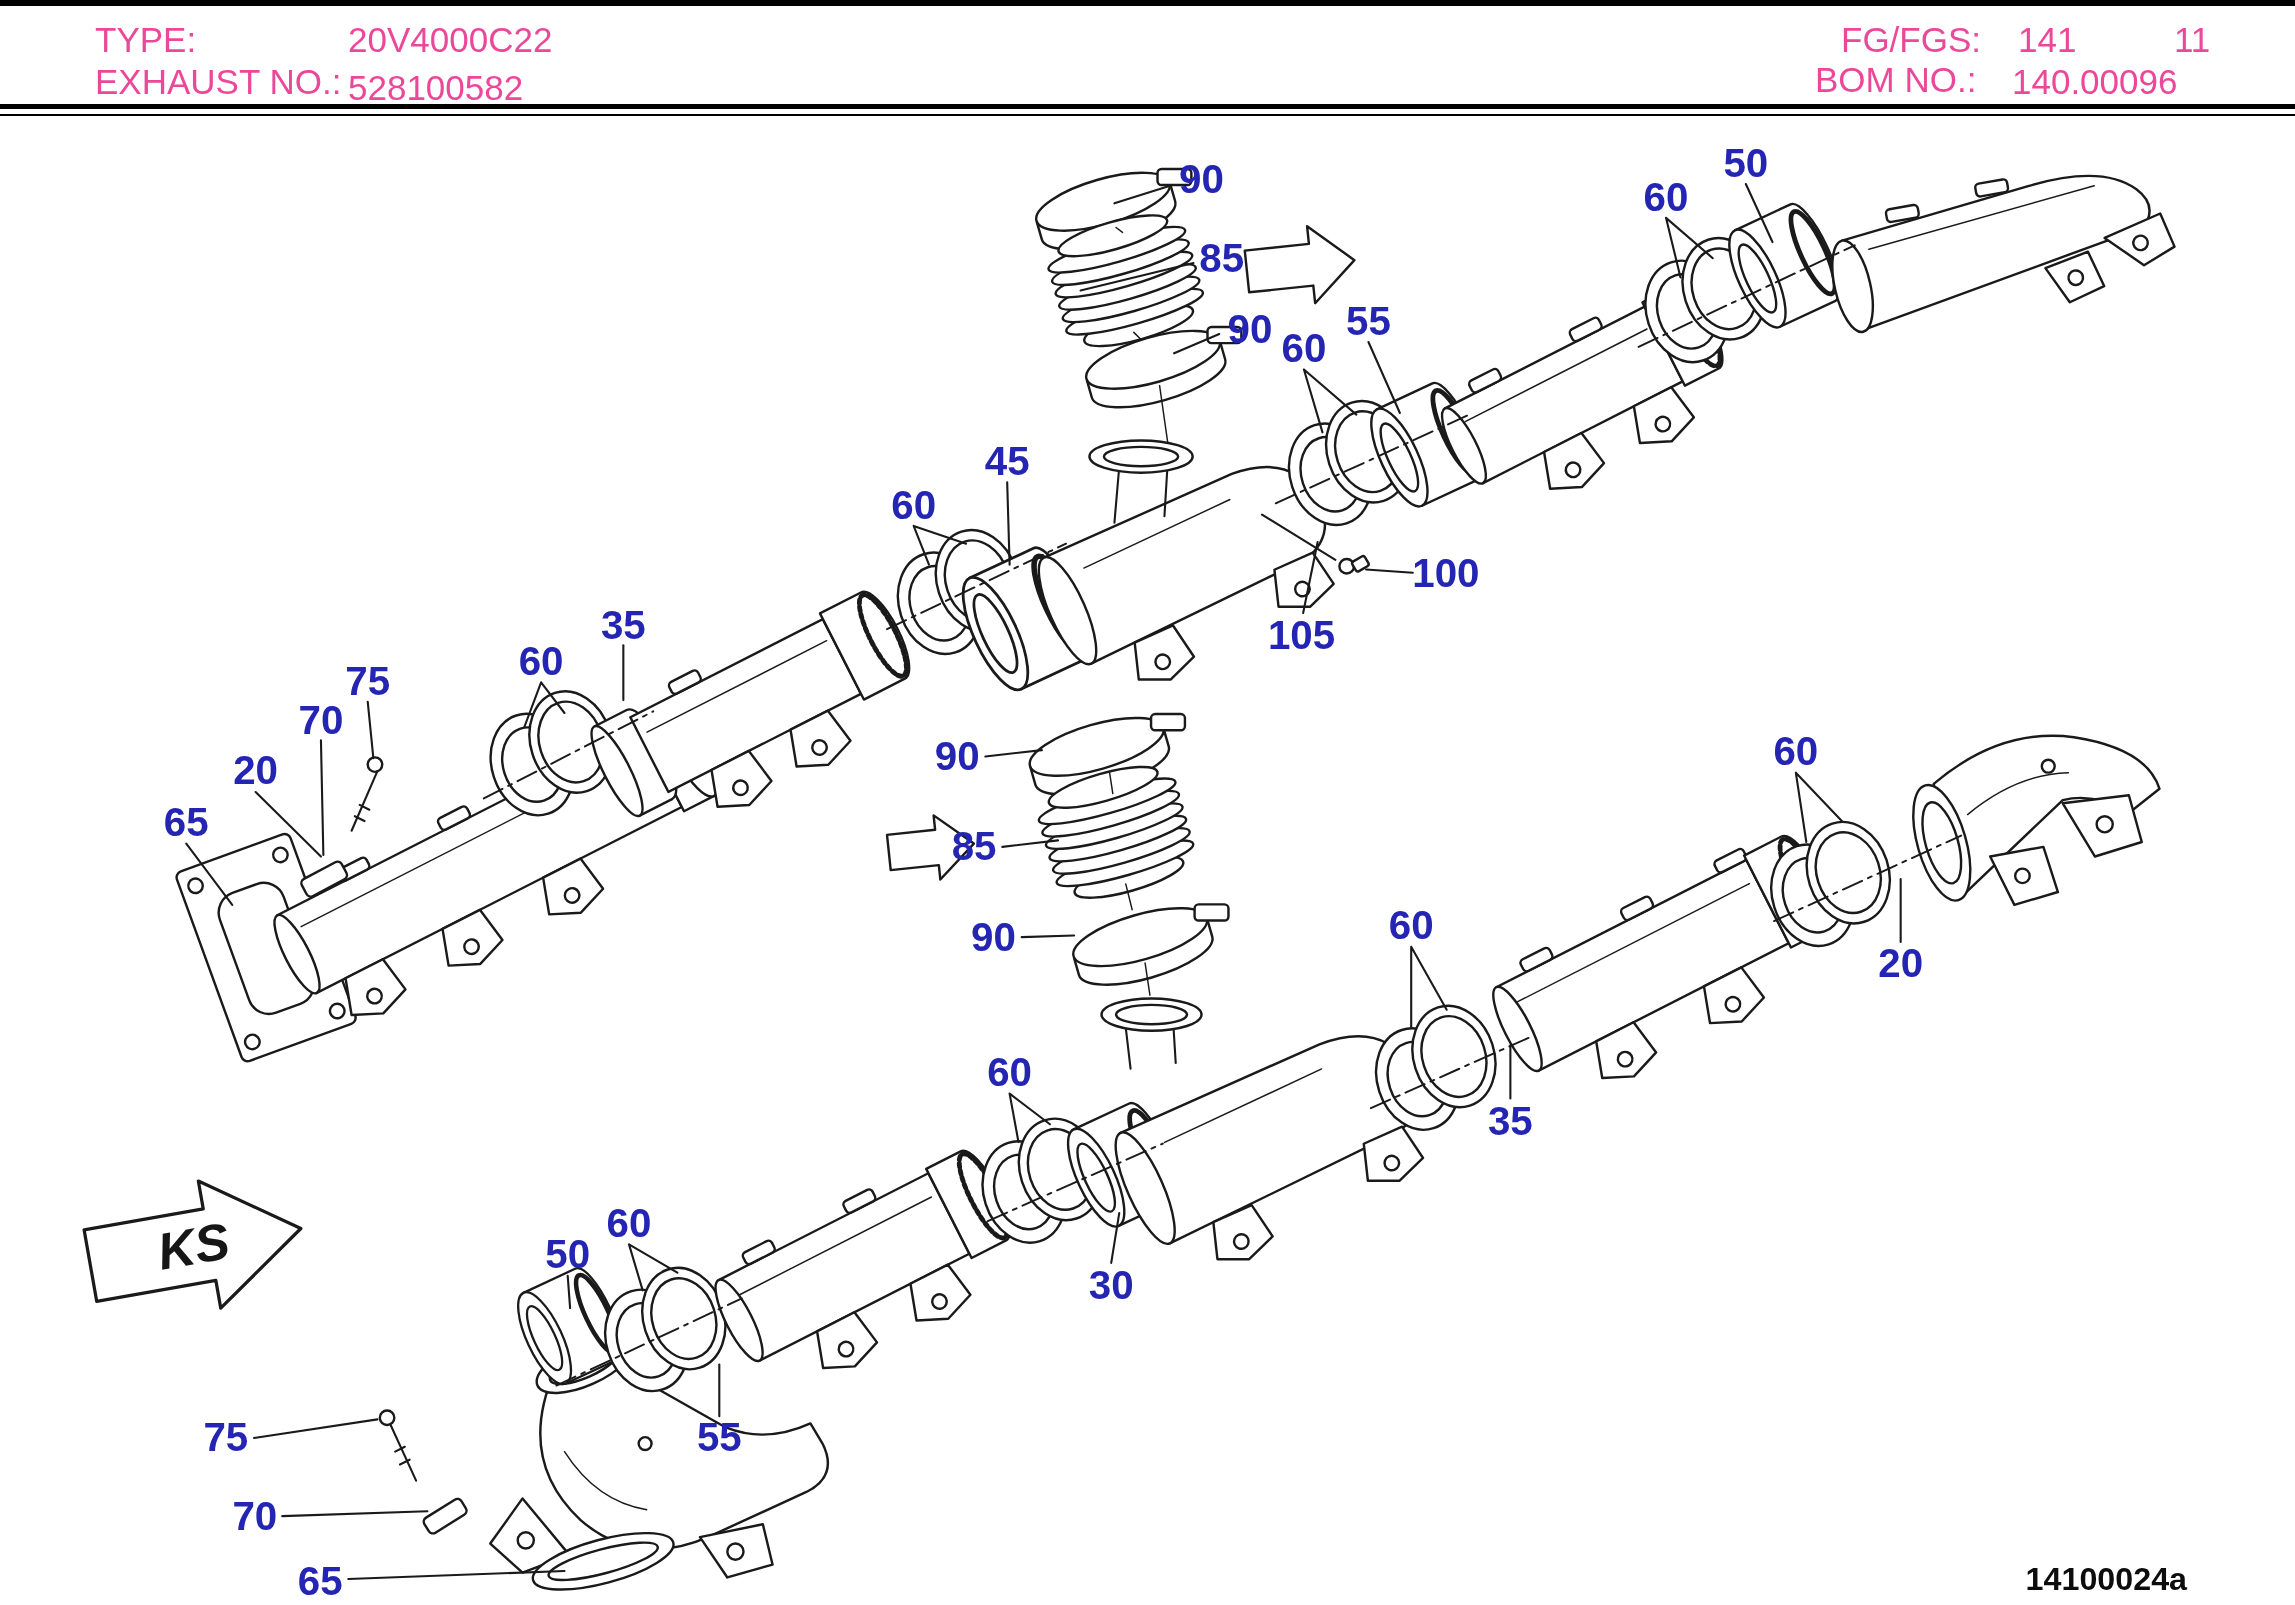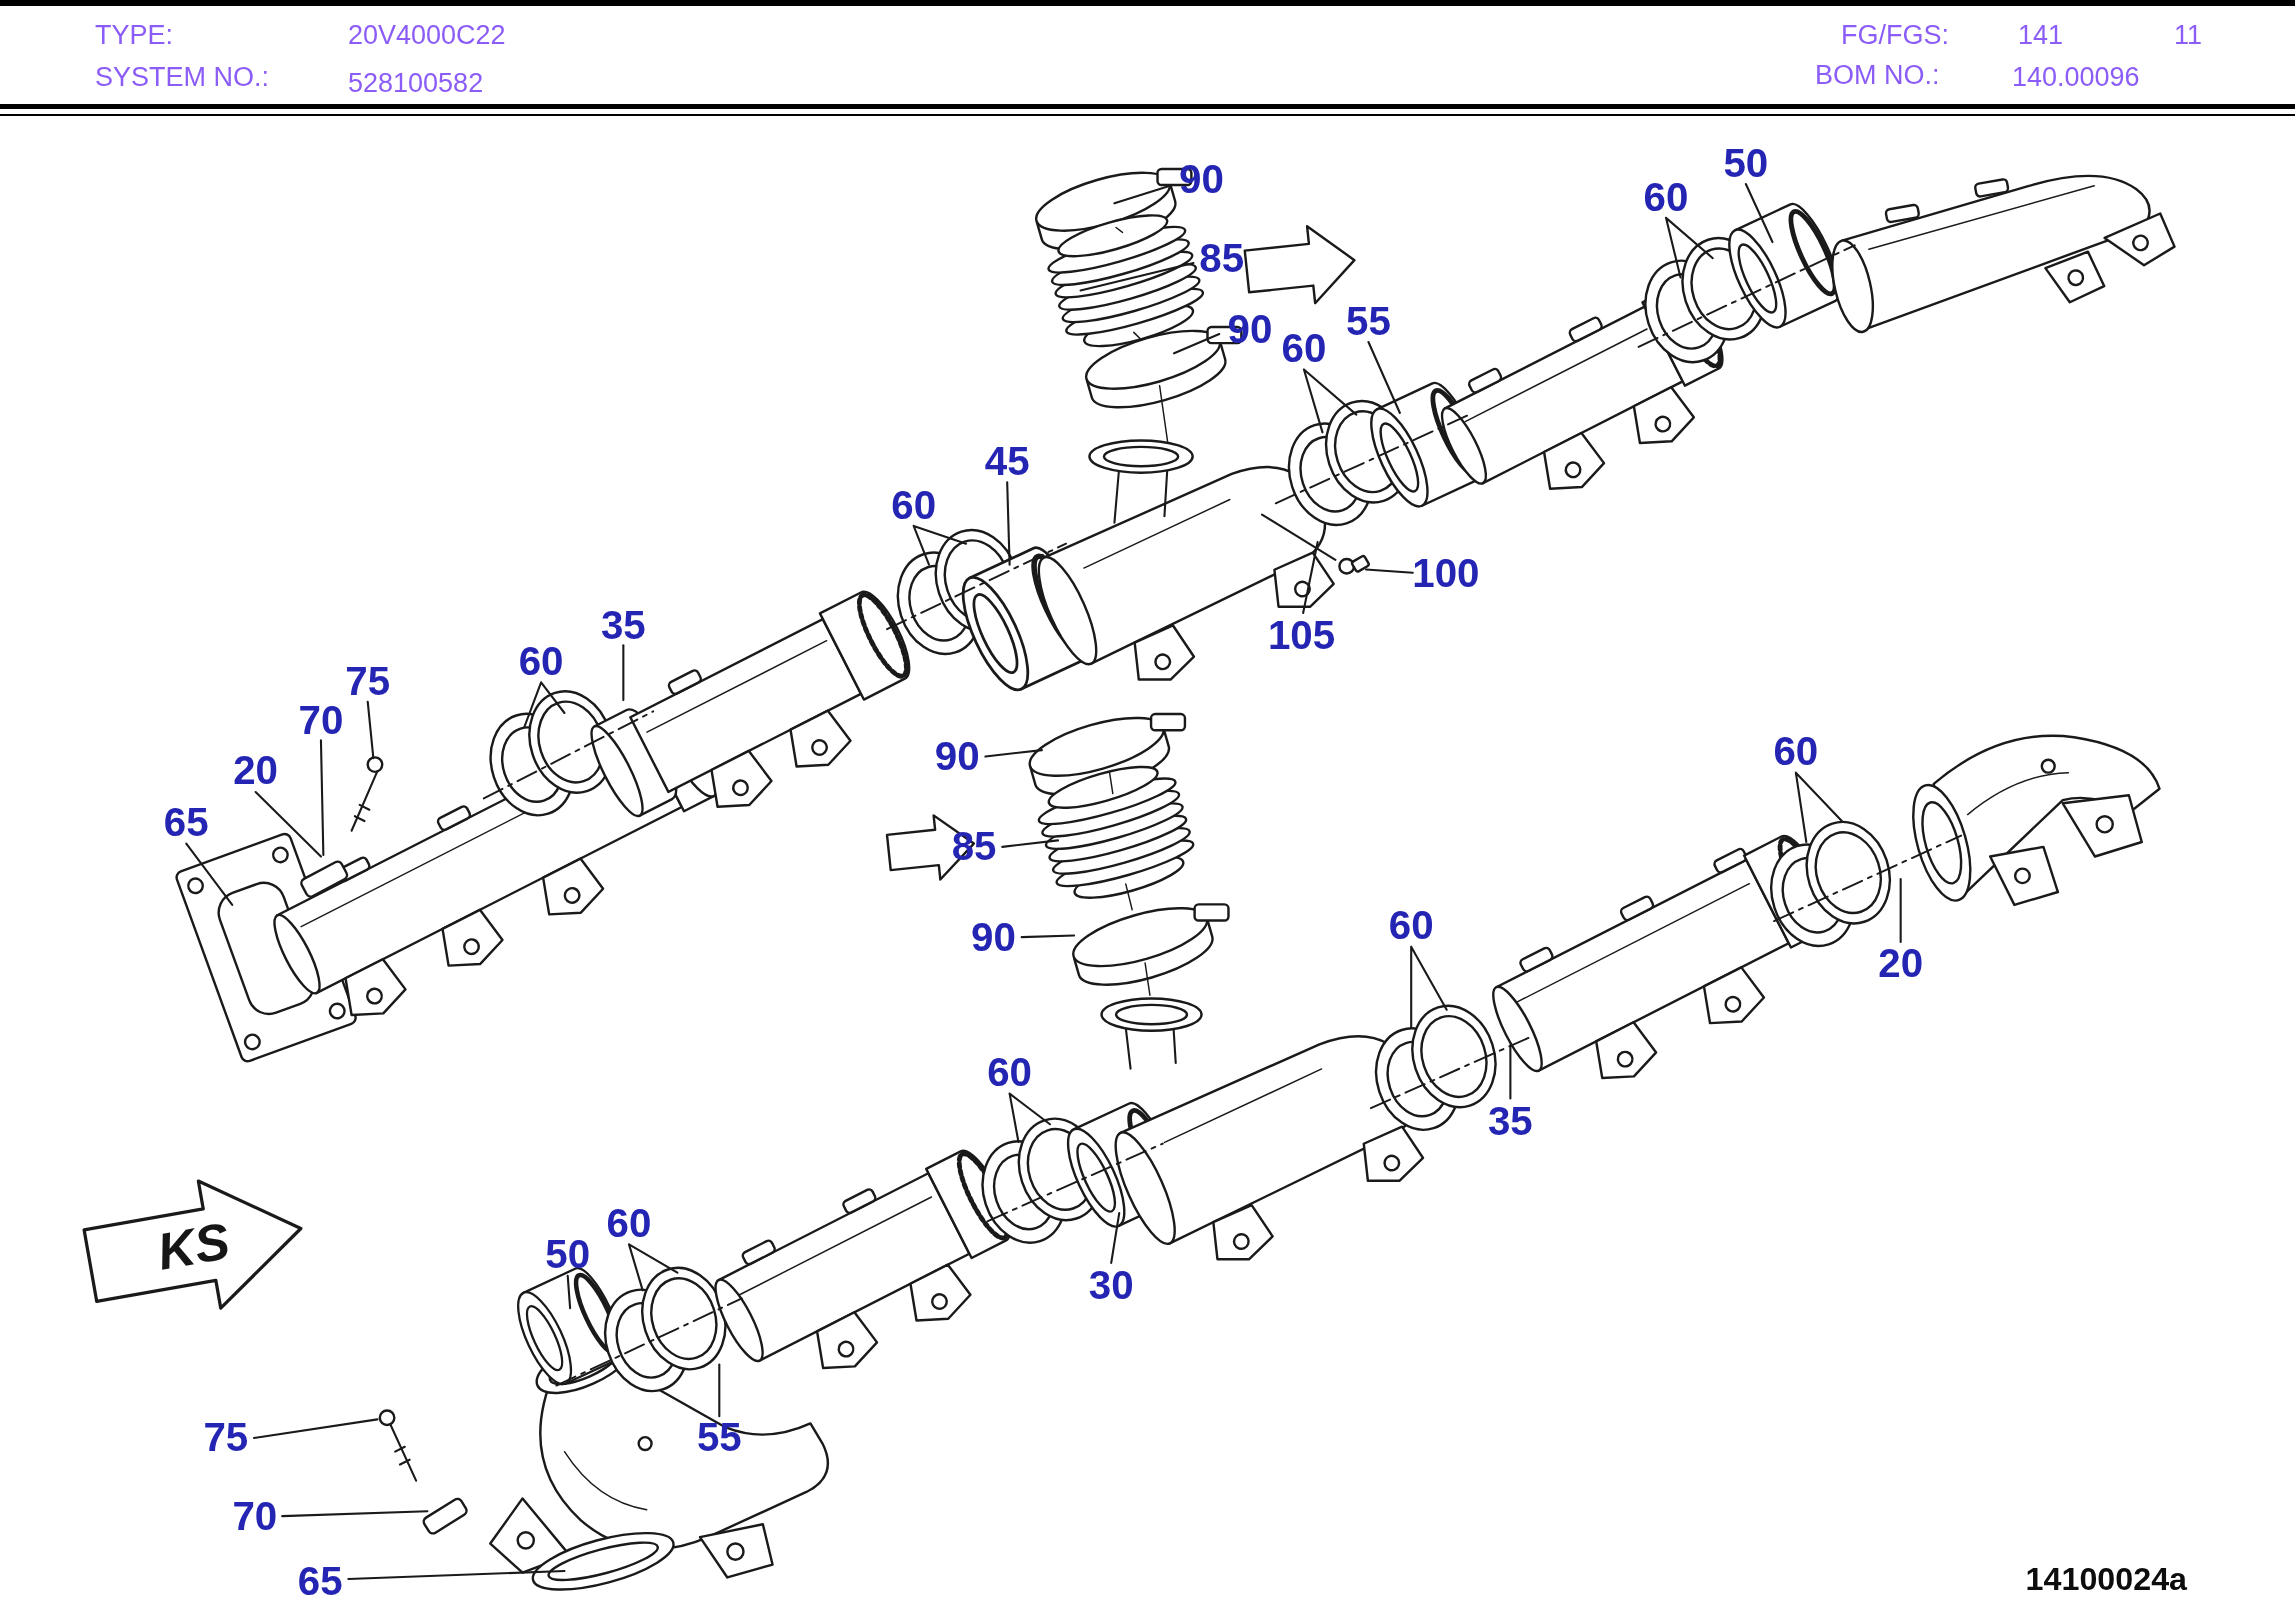--- a/index.html
+++ b/index.html
@@ -1,21 +1,21 @@
 <!DOCTYPE html>
 <html style="font-size:13px"><head>
 <meta charset="utf-8">
 <style>
   html,body{margin:0;padding:0;background:#ffffff;}
   .page{position:relative;width:2295px;height:1605px;background:#fff;
         font-family:"Liberation Sans",sans-serif;overflow:hidden;}
   .topbar{position:absolute;left:0;top:0;width:100%;height:5.6px;background:#000;}
   .rule1{position:absolute;left:0;top:104px;width:100%;height:4.8px;background:#000;}
   .rule2{position:absolute;left:0;top:114px;width:100%;height:2.4px;background:#000;}
-  .h{position:absolute;font-size:27px;color:#8b5cf6;white-space:pre;line-height:1.1;text-align:right;}
+  .h{position:absolute;font-size:35px;color:#ec4899;white-space:pre;line-height:1.1;text-align:right;}
   svg.diagram{position:absolute;left:0;top:0;width:2295px;height:1605px;}
   .draw *{stroke:#1a1a1a;stroke-width:3;fill:#fff;stroke-linejoin:round;stroke-linecap:round;}
   .draw .ln{fill:none;stroke-width:2.6;}
   .draw .axis{fill:none;stroke-width:2.4;stroke-dasharray:26 8 5 8;}
   .draw .thin{fill:none;stroke-width:1.8;}
   .draw .tooth{fill:none;stroke-width:8;stroke-dasharray:5 4;}
   text.co{font-size:50px;font-weight:bold;fill:#2525b4;stroke:none;text-anchor:middle;
           dominant-baseline:central;font-family:"Liberation Sans",sans-serif;}
   text.dn{font-size:40px;font-weight:bold;fill:#0d0d0d;stroke:none;text-anchor:middle;
           dominant-baseline:central;font-family:"Liberation Sans",sans-serif;}
@@ -23,21 +23,21 @@
           text-anchor:middle;dominant-baseline:central;font-family:"Liberation Sans",sans-serif;}
 </style>
 </head>
 <body>
 
 <div class="page">
   <div class="topbar"></div>
 
   <span class="h" style="left:95px;top:21px">TYPE:</span>
   <span class="h" style="left:348px;top:21px">20V4000C22</span>
-  <span class="h" style="left:95px;top:63px">SYSTEM NO.:</span>
+  <span class="h" style="left:95px;top:63px">EXHAUST NO.:</span>
   <span class="h" style="left:348px;top:69px">528100582</span>
   <span class="h" style="left:1841px;top:21px">FG/FGS:</span>
   <span class="h" style="left:2018px;top:21px">141</span>
   <span class="h" style="left:2174px;top:21px">11</span>
   <span class="h" style="left:1815px;top:61px">BOM NO.:</span>
   <span class="h" style="left:2012px;top:63px">140.00096</span>
   <div class="rule1"></div>
   <div class="rule2"></div>
 
   <svg class="diagram" viewBox="0 0 2846 1990">

